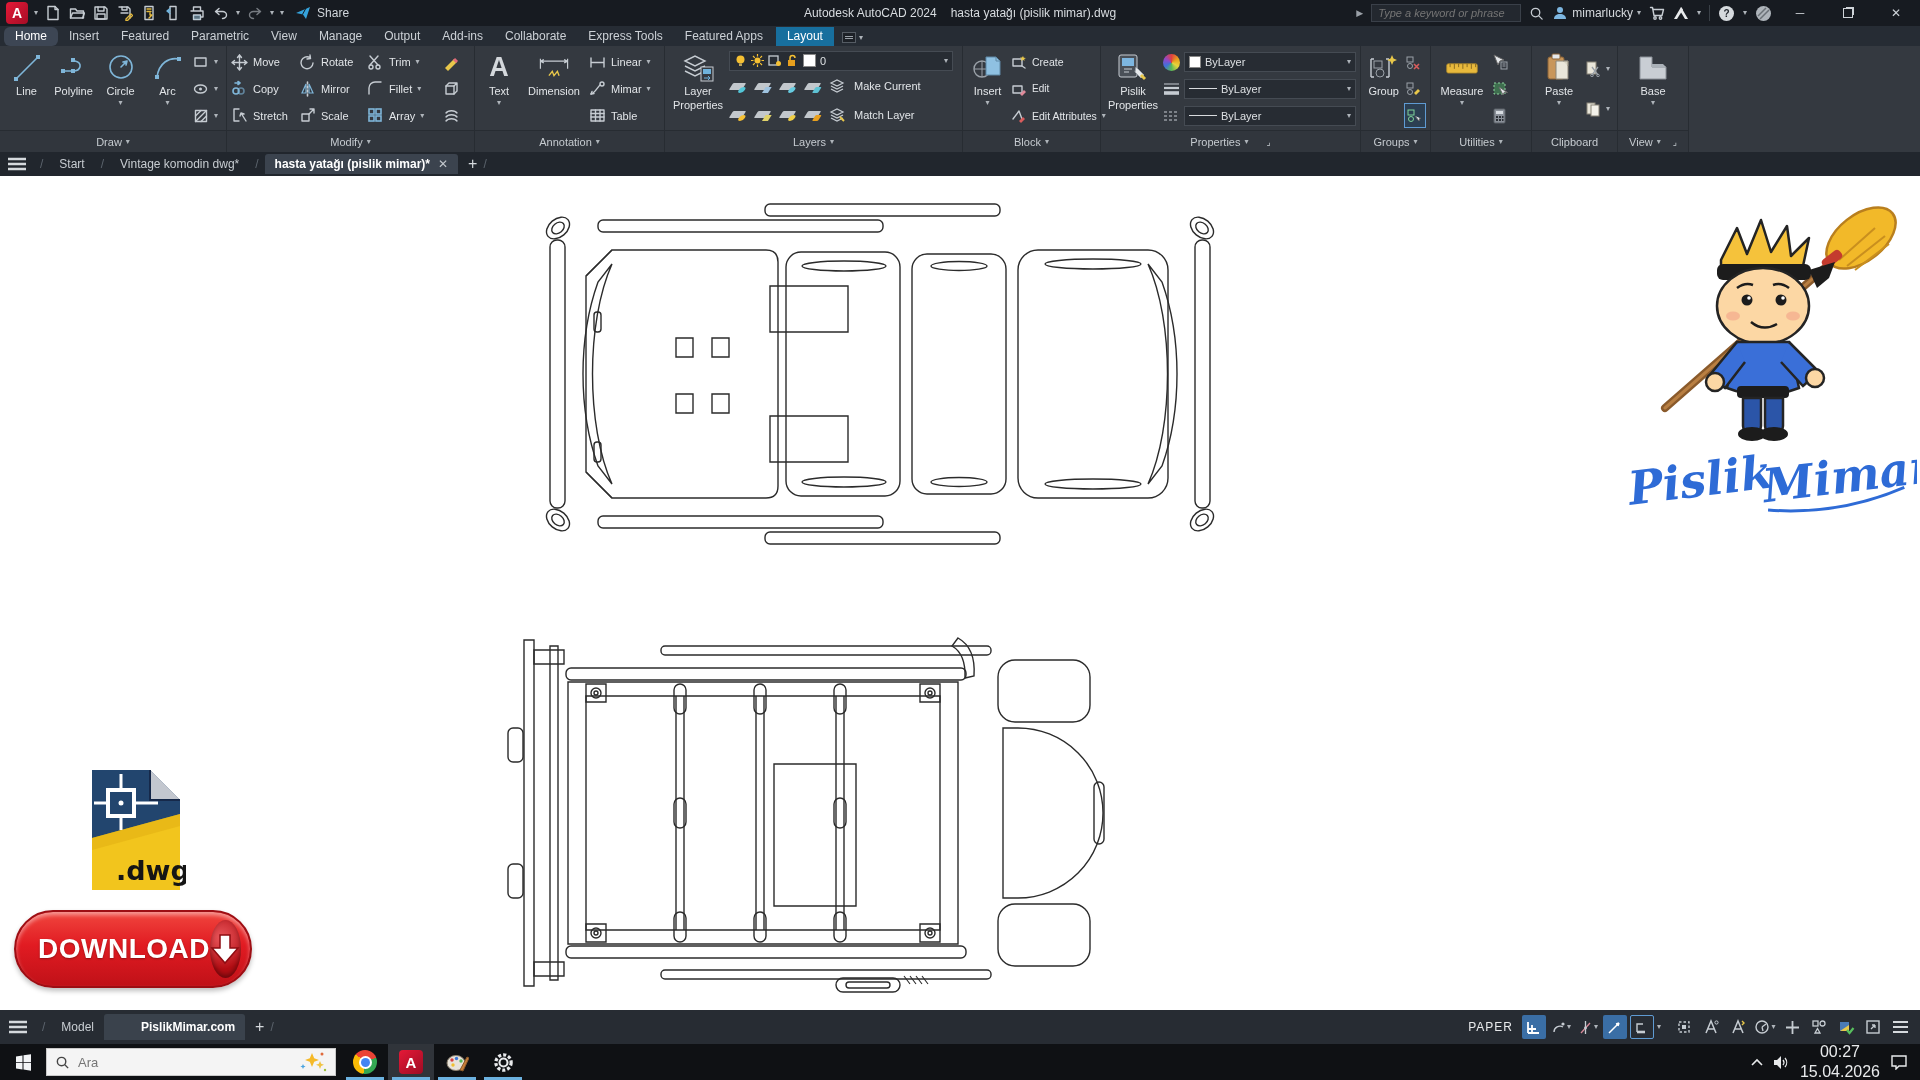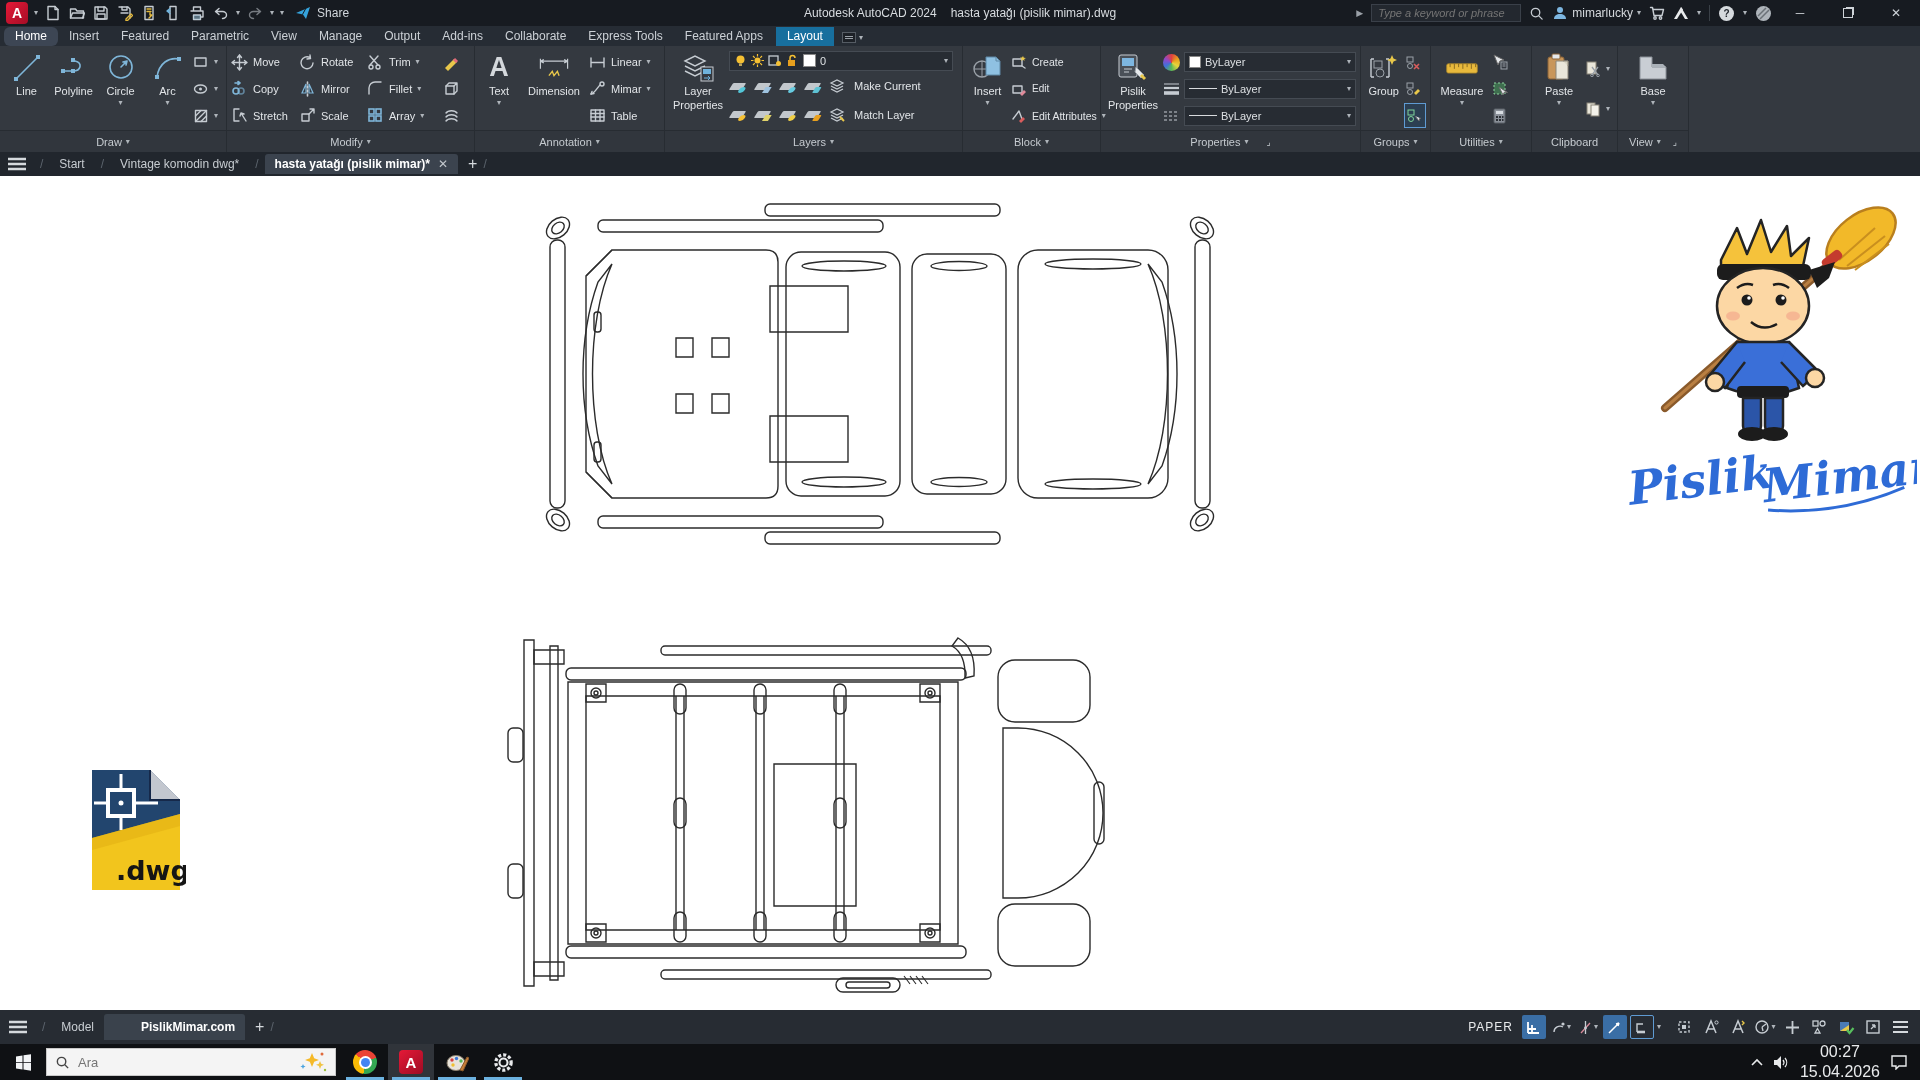--- a/index.html
+++ b/index.html
@@ -1082,20 +1082,28 @@
       <path d="M64 2 L94 32 H64 Z" fill="#fff"></path>
       <path d="M64 32 L94 32 L64 2 Z" fill="#16294a" opacity="0"></path>
       <path d="M64 2 V32 H94" fill="none" stroke="#16294a" stroke-width="2"></path>
       <path d="M64 2 L64 32 L94 32" fill="#0f2140" opacity=".25"></path>
       <rect x="22" y="22" width="26" height="26" fill="none" stroke="#fff" stroke-width="4"></rect>
       <path d="M35 6v16M35 48v14M8 35h14M48 35h24" stroke="#fff" stroke-width="3"></path>
       <circle cx="35" cy="35" r="2.5" fill="#fff"></circle>
       <text x="30" y="112" font-size="27" font-weight="bold" font-family="'DejaVu Sans', sans-serif" fill="#151515">.dwg</text>
     </svg>
 
+    <div class="dl">
+      <span class="dl-txt">DOWNLOAD</span>
+      <span class="dl-circle">
+        <svg width="30" height="32" viewBox="0 0 30 32">
+            <path d="M10 2h10v13h8L15 30 2 15h8z" fill="#fff" stroke="#8e0d12" stroke-width="1.5"></path>
+          </svg>
+      </span>
+    </div>
   </div>
 
   <div class="sbar">
     <div class="sbar-left">
       <span class="ic" style="width:36px">
           <svg width="20" height="14" viewBox="0 0 20 14">
             <path d="M1 2h18M1 7h18M1 12h18" stroke="#d5d9dd" stroke-width="2.4"></path>
           </svg>
         </span>
       <span class="fsep">/</span>

